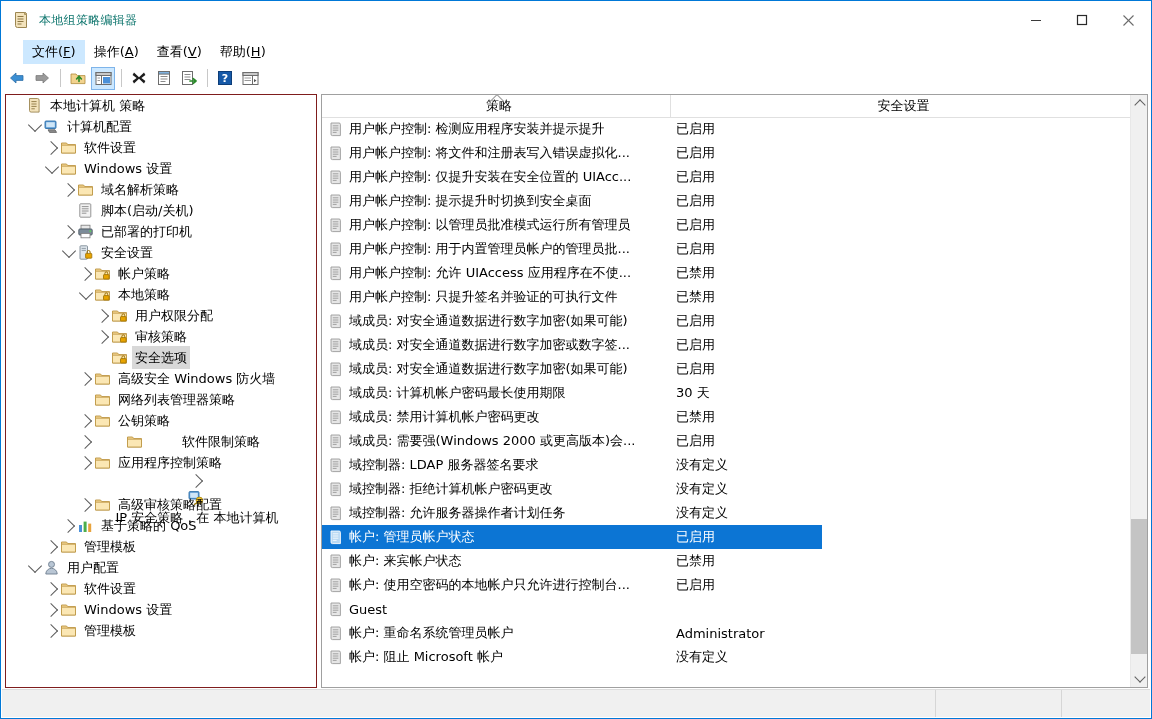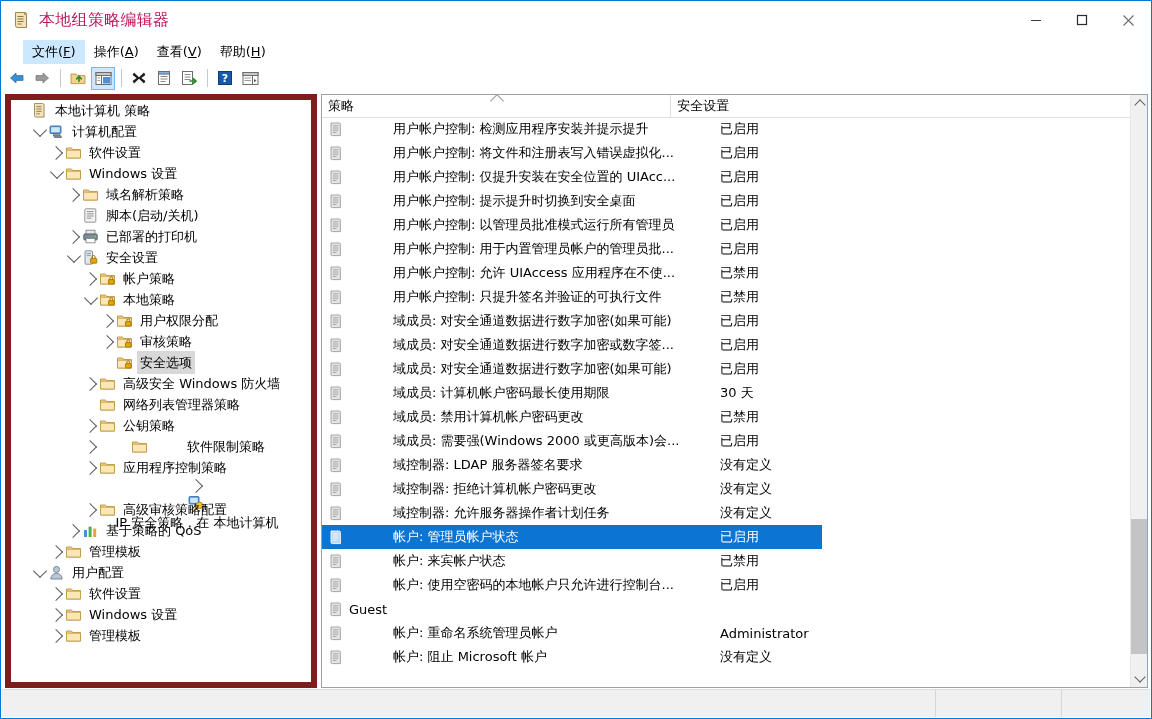--- a/index.html
+++ b/index.html
@@ -34,22 +34,22 @@
     align-items: center;
   }
   .title-icon {
     width: 20px; height: 20px;
     margin-left: 10px;
     margin-right: 8px;
     position: relative;
     flex: 0 0 auto;
   }
   .title-text {
-    font-size: 16px;
-    color: #be185d;
+    font-size: 12px;
+    color: #0f766e;
     letter-spacing: .3px;
     white-space: nowrap;
   }
   .caption-buttons {
     position: absolute;
     right: 0; top: 0;
     height: 38px;
     display: flex;
   }
   .cap-btn {
@@ -115,21 +115,21 @@
     margin: 0 5px;
   }
 
   
   .tree-pane {
     position: absolute;
     left: 4px; top: 93px;
     width: 312px;
     height: 594px;
     background: #ffffff;
-    border: 6px solid #7f1d1d;
+    border: 1px solid #7f1d1d;
     box-sizing: border-box;
     overflow: hidden;
   }
   .tree-inner {
     position: absolute;
     left: 0; top: 0;
     right: 0; bottom: 0;
     overflow: hidden;
   }
   .tree-row {
@@ -196,20 +196,21 @@
   .hcol {
     position: relative;
     height: 22px;
     line-height: 22px;
     font-size: 13px;
     padding-left: 6px;
     box-sizing: border-box;
     border-right: 1px solid #e0e0e0;
     color: #000;
     white-space: nowrap;
+    text-align: center;
   }
   .hcol.c1 { width: 350px; }
   .hcol.c2 { width: 460px; border-right: none; }
   .sort-asc {
     position: absolute;
     left: 170px; top: 1px;
     width: 9px; height: 9px;
     border-left: 1.3px solid #9a9a9a;
     border-top: 1.3px solid #9a9a9a;
     transform: rotate(45deg);
@@ -234,21 +235,20 @@
     margin-left: 6px;
     margin-right: 5px;
     flex: 0 0 16px;
     position: relative;
   }
   .lname {
     width: 327px;
     flex: 0 0 327px;
     overflow: hidden;
     text-overflow: clip;
-    margin-left: 44px;
   }
   .lval {
     flex: 0 0 auto;
   }
 
   
   .vsb {
     position: absolute;
     right: 0; top: 0;
     width: 17px;

